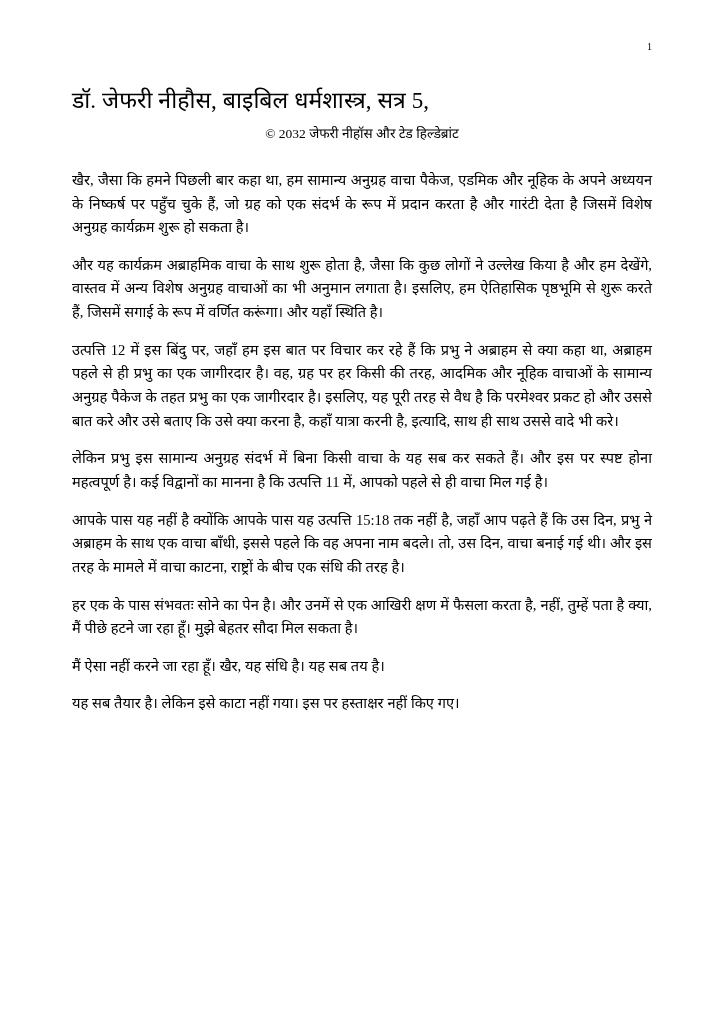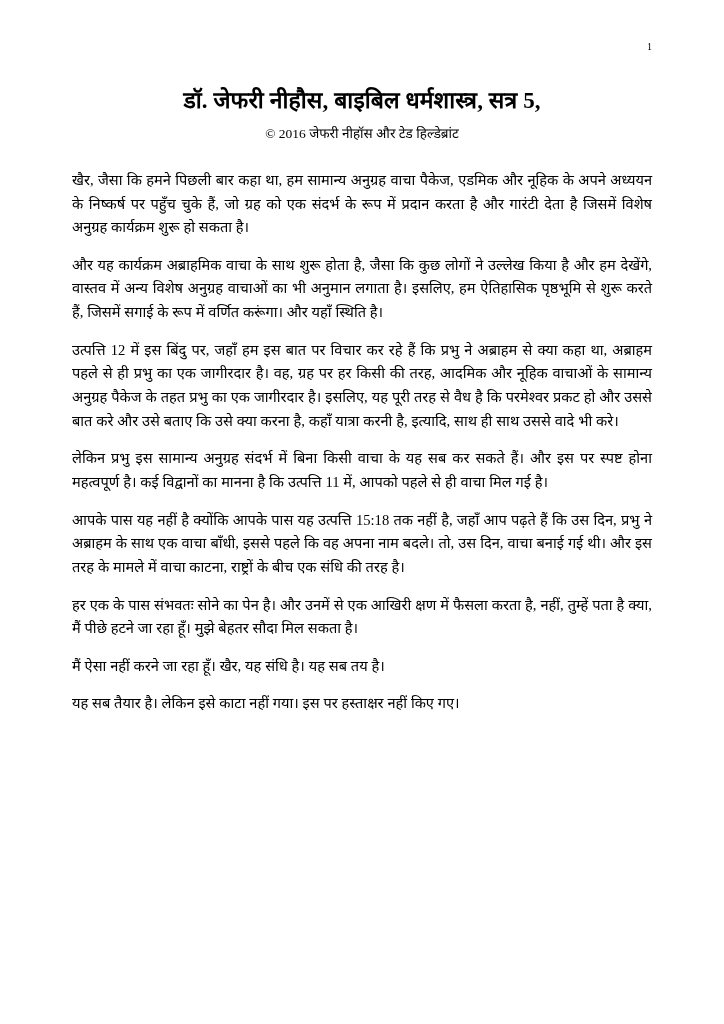--- a/index.html
+++ b/index.html
@@ -26,23 +26,23 @@
     position: absolute;
     top: 42px;
     right: 72px;
     font-size: 10px;
     line-height: 1;
     color: #000;
     font-family: "Liberation Serif", "DejaVu Serif", serif;
   }
   .doc-title {
     margin: 48px 0 0 0;
-    text-align: center;
+    text-align: left;
     font-size: 23px;
-    font-weight: bold;
+    font-weight: normal;
     line-height: 1.32;
     letter-spacing: 0.1px;
   }
   .doc-title .line {
     display: block;
   }
   .copyright {
     text-align: center;
     font-size: 13.5px;
     margin-top: 9px;
@@ -66,21 +66,21 @@
 <body>
 
 <div class="page">
 
   <div class="page-number">1</div>
 
   <h1 class="doc-title">
     <span class="line">डॉ. जेफरी नीहौस, बाइबिल धर्मशास्त्र, सत्र 5,</span>
   </h1>
 
-  <div class="copyright">© 2016 जेफरी नीहॉस और टेड हिल्डेब्रांट</div>
+  <div class="copyright">© 2032 जेफरी नीहॉस और टेड हिल्डेब्रांट</div>
 
   <div class="body-text">
     <p class="para">खैर, जैसा कि हमने पिछली बार कहा था, हम सामान्य अनुग्रह वाचा पैकेज, एडमिक और नूहिक के अपने अध्ययन के निष्कर्ष पर पहुँच चुके हैं, जो ग्रह को एक संदर्भ के रूप में प्रदान करता है और गारंटी देता है जिसमें विशेष अनुग्रह कार्यक्रम शुरू हो सकता है।</p>
     <p class="para">और यह कार्यक्रम अब्राहमिक वाचा के साथ शुरू होता है, जैसा कि कुछ लोगों ने उल्लेख किया है और हम देखेंगे, वास्तव में अन्य विशेष अनुग्रह वाचाओं का भी अनुमान लगाता है। इसलिए, हम ऐतिहासिक पृष्ठभूमि से शुरू करते हैं, जिसमें सगाई के रूप में वर्णित करूंगा। और यहाँ स्थिति है।</p>
     <p class="para">उत्पत्ति 12 में इस बिंदु पर, जहाँ हम इस बात पर विचार कर रहे हैं कि प्रभु ने अब्राहम से क्या कहा था, अब्राहम पहले से ही प्रभु का एक जागीरदार है। वह, ग्रह पर हर किसी की तरह, आदमिक और नूहिक वाचाओं के सामान्य अनुग्रह पैकेज के तहत प्रभु का एक जागीरदार है। इसलिए, यह पूरी तरह से वैध है कि परमेश्वर प्रकट हो और उससे बात करे और उसे बताए कि उसे क्या करना है, कहाँ यात्रा करनी है, इत्यादि, साथ ही साथ उससे वादे भी करे।</p>
     <p class="para">लेकिन प्रभु इस सामान्य अनुग्रह संदर्भ में बिना किसी वाचा के यह सब कर सकते हैं। और इस पर स्पष्ट होना महत्वपूर्ण है। कई विद्वानों का मानना है कि उत्पत्ति 11 में, आपको पहले से ही वाचा मिल गई है।</p>
     <p class="para">आपके पास यह नहीं है क्योंकि आपके पास यह उत्पत्ति 15:18 तक नहीं है, जहाँ आप पढ़ते हैं कि उस दिन, प्रभु ने अब्राहम के साथ एक वाचा बाँधी, इससे पहले कि वह अपना नाम बदले। तो, उस दिन, वाचा बनाई गई थी। और इस तरह के मामले में वाचा काटना, राष्ट्रों के बीच एक संधि की तरह है।</p>
     <p class="para">हर एक के पास संभवतः सोने का पेन है। और उनमें से एक आखिरी क्षण में फैसला करता है, नहीं, तुम्हें पता है क्या, मैं पीछे हटने जा रहा हूँ। मुझे बेहतर सौदा मिल सकता है।</p>
     <p class="para">मैं ऐसा नहीं करने जा रहा हूँ। खैर, यह संधि है। यह सब तय है।</p>
     <p class="para">यह सब तैयार है। लेकिन इसे काटा नहीं गया। इस पर हस्ताक्षर नहीं किए गए।</p>

